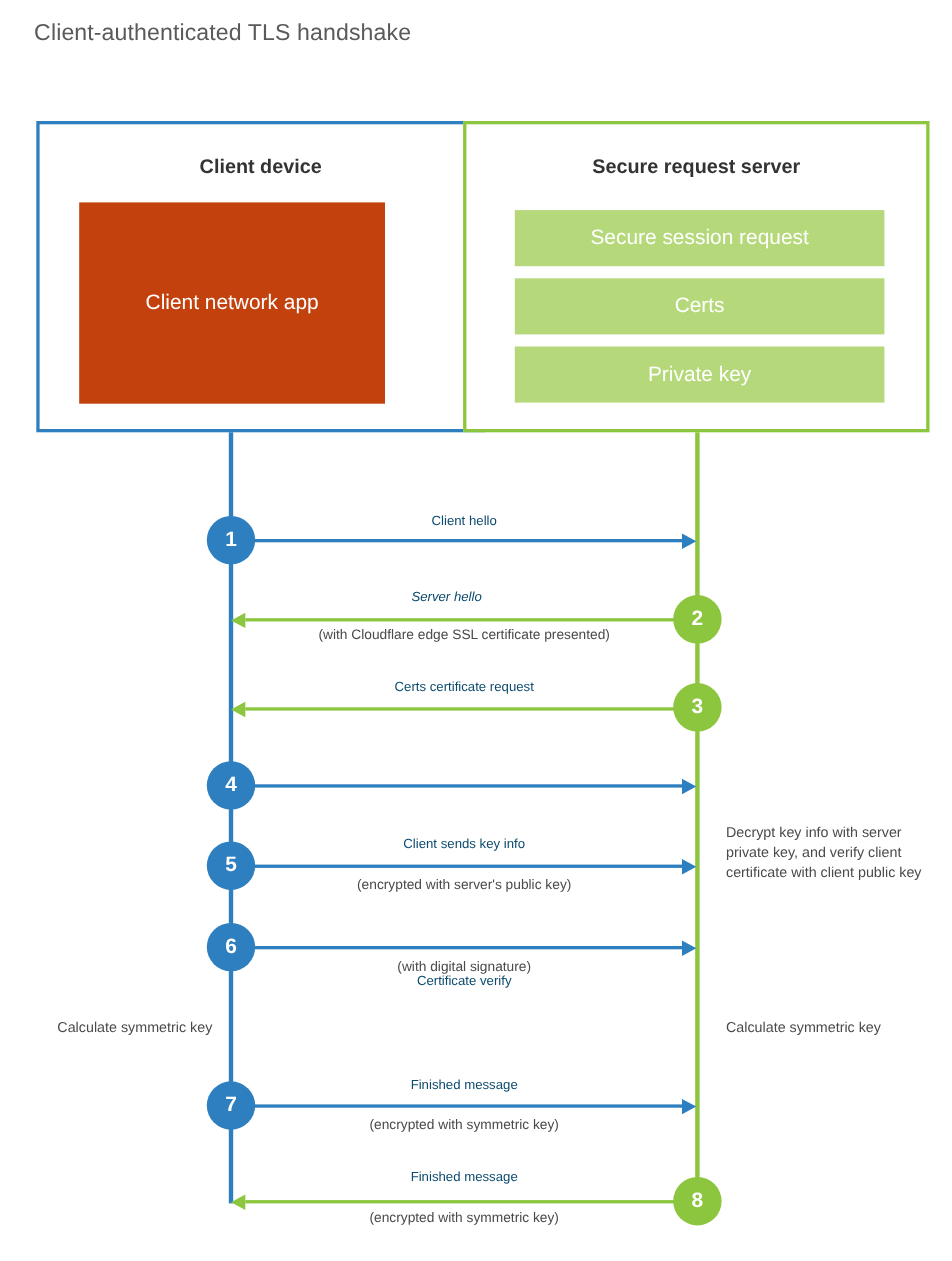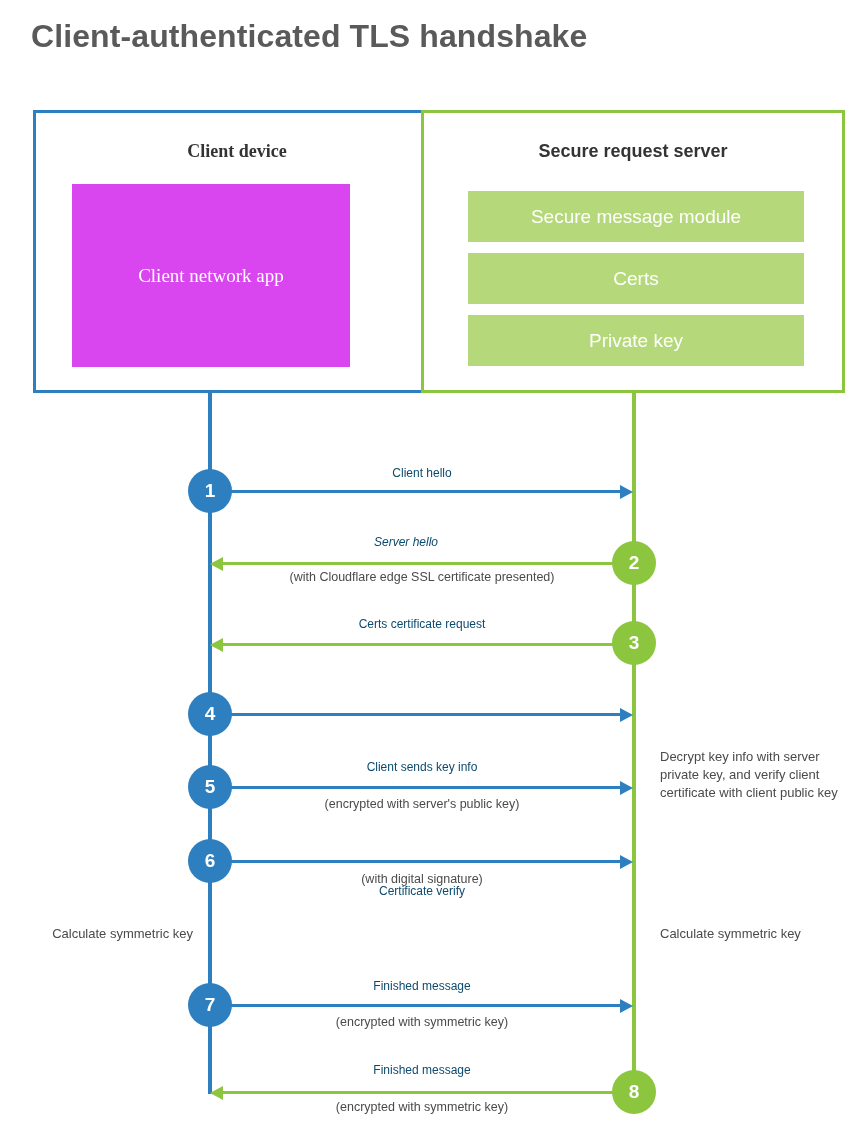--- a/index.html
+++ b/index.html
@@ -9,37 +9,37 @@
     font-family:"Liberation Sans","DejaVu Sans",sans-serif;
     color:#3f3f3f;
     position:relative;
     overflow:hidden;
   }
   .canvas{position:absolute;left:0;top:0;width:865px;height:1146px;}
 
   
   .title{
     position:absolute;left:31px;top:18px;
-    font-size:32px;font-weight:700;color:#5a5a5a;
+    font-size:21px;font-weight:400;color:#5a5a5a;
     letter-spacing:0.1px;white-space:nowrap;
   }
 
   
   .box{position:absolute;background:#ffffff;box-sizing:border-box;}
-  .box-client{left:33px;top:110px;width:408px;height:283px;border:3px solid #2e7fc0;font-family:Liberation Serif, serif;}
+  .box-client{left:33px;top:110px;width:408px;height:283px;border:3px solid #2e7fc0;}
   .box-server{left:421px;top:110px;width:424px;height:283px;border:3px solid #8cc63e;}
 
   .box-title{
     position:absolute;left:0;right:0;top:28px;
     text-align:center;font-size:18px;font-weight:bold;color:#333333;
   }
 
   .client-app{
     position:absolute;left:36px;top:71px;width:278px;height:183px;
-    background:#d946ef;color:#ffffff;
+    background:#c2410c;color:#ffffff;
     display:flex;align-items:center;justify-content:center;
     text-align:right;font-size:19px;line-height:26px;font-weight:400;
   }
 
   .server-bar{
     position:absolute;left:44px;width:336px;height:51px;
     background:#b5d97a;color:#ffffff;
     display:flex;align-items:center;justify-content:center;
     font-size:19px;font-weight:400;
   }
@@ -99,21 +99,21 @@
 
   <div class="title">Client-authenticated TLS handshake</div>
 
   <div class="box box-client">
     <div class="box-title">Client device</div>
     <div class="client-app">Client network app</div>
   </div>
 
   <div class="box box-server">
     <div class="box-title">Secure request server</div>
-    <div class="server-bar server-bar-0">Secure message module</div>
+    <div class="server-bar server-bar-0">Secure session request</div>
     <div class="server-bar server-bar-2">Private key</div>
     <div class="server-bar server-bar-1">Certs</div>
   </div>
 
   <div class="lifeline lifeline-client"></div>
   <div class="lifeline lifeline-server"></div>
 
   <div class="msg-label" style="left:210px;top:466px;width:424px;">Client hello</div>
   <div class="arrow-line blue" style="left:210px;top:490px;width:412px;"></div>
   <div class="arrow-head right blue" style="left:620px;top:484.5px;"></div>

